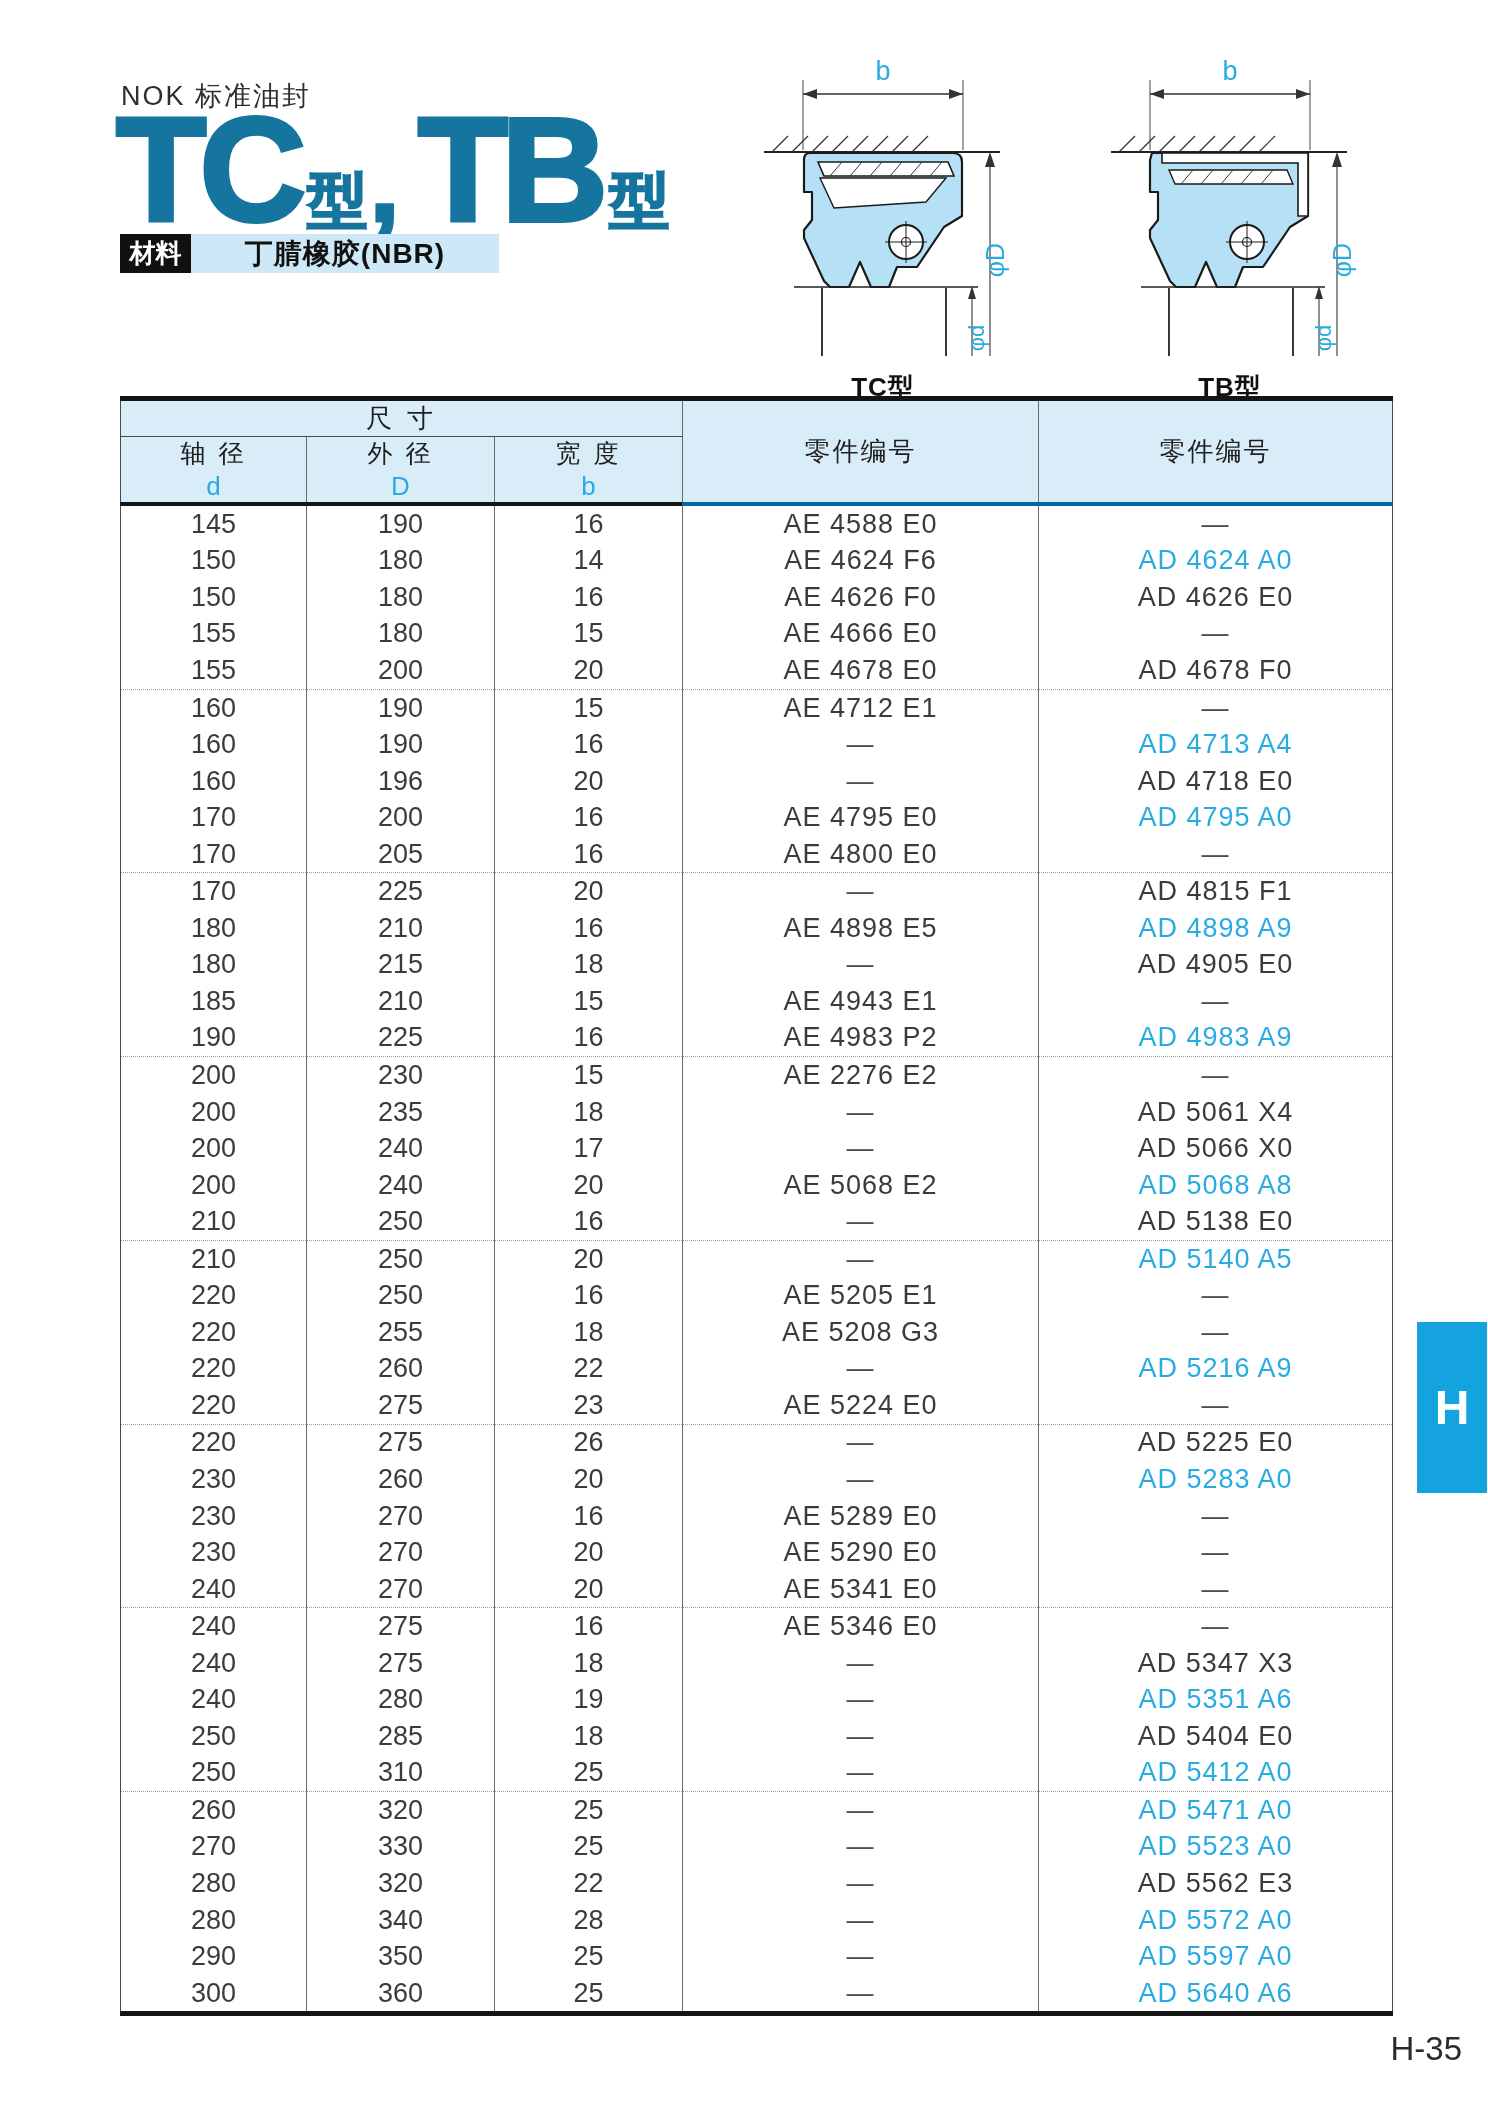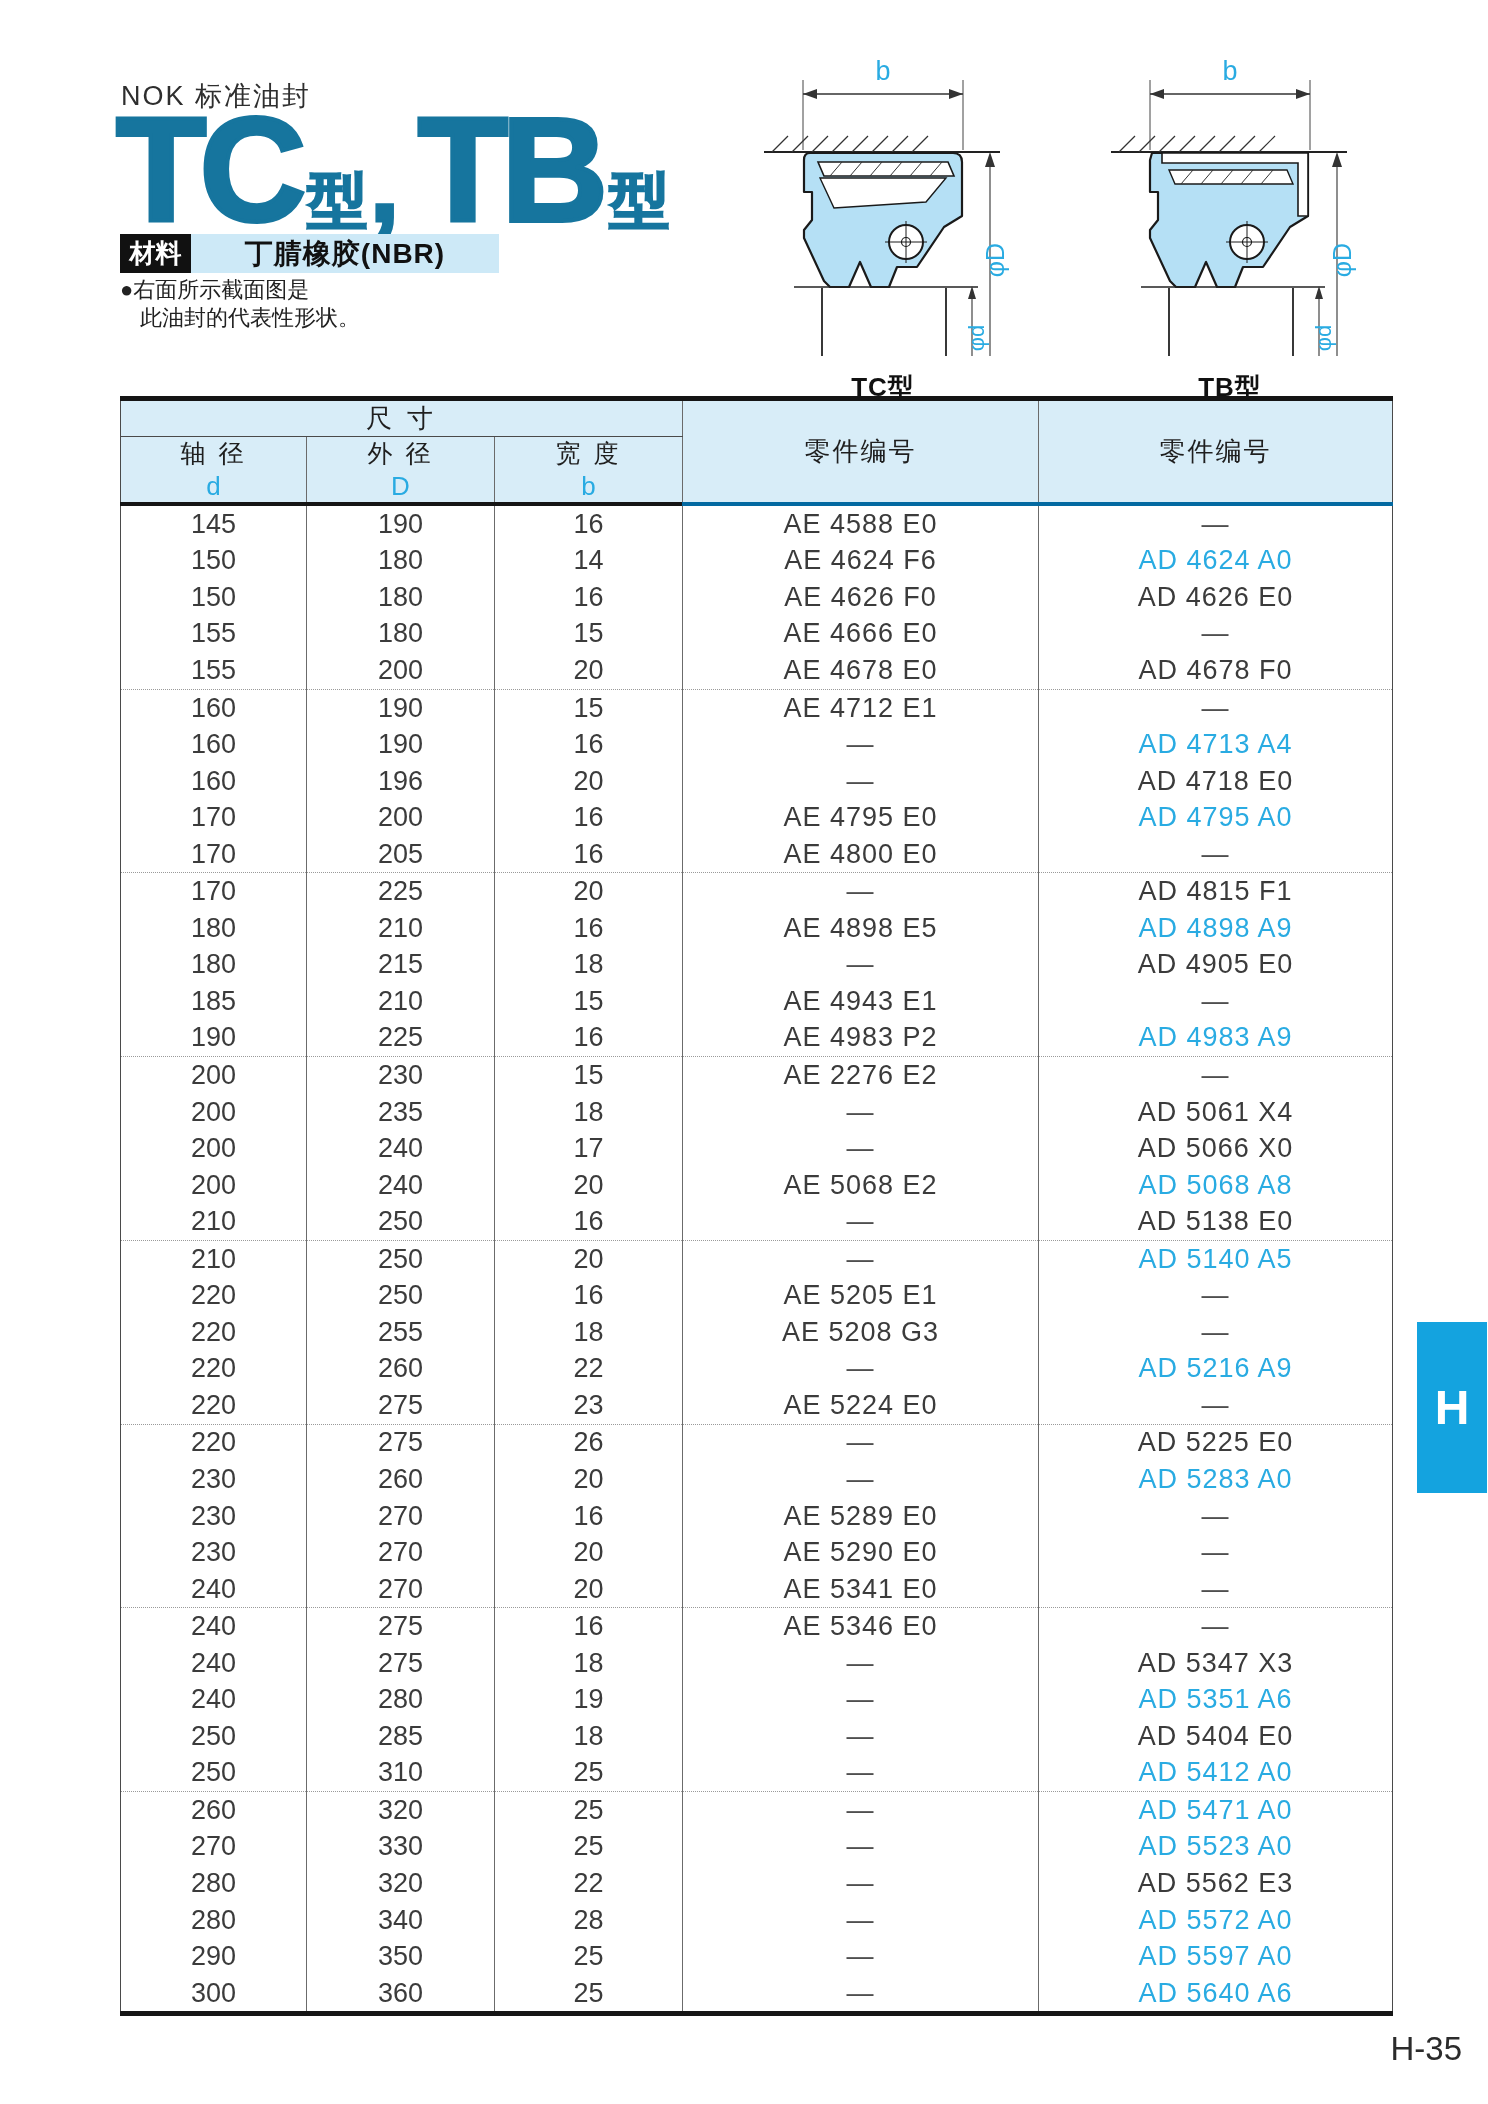--- a/index.html
+++ b/index.html
@@ -60,24 +60,20 @@
       <span class="comma">,</span>
       <span class="big">TB</span>
       <span class="kata">型</span>
   </div>
 
   <div class="material">
     <div class="material-label">材料</div>
     <div class="material-value">丁腈橡胶(NBR)</div>
   </div>
 
-  <div class="note">
-    <div>●右面所示截面图是</div>
-    <div class="l2">此油封的代表性形状。</div>
-  </div>
 
   <div class="diagram diagram-tc">
     <svg width="270" height="314" viewBox="0 0 270 314">
 
       <line x1="55" y1="30" x2="55" y2="100" stroke="#444" stroke-width="1"></line>
       <line x1="215" y1="30" x2="215" y2="100" stroke="#444" stroke-width="1"></line>
       <line x1="55" y1="44" x2="215" y2="44" stroke="#333" stroke-width="1.4"></line>
       <polygon points="55,44 69,39 69,49" fill="#333"></polygon>
       <polygon points="215,44 201,39 201,49" fill="#333"></polygon>
       <text x="135" y="30" text-anchor="middle" font-size="27" fill="#29ABE2">b</text>

